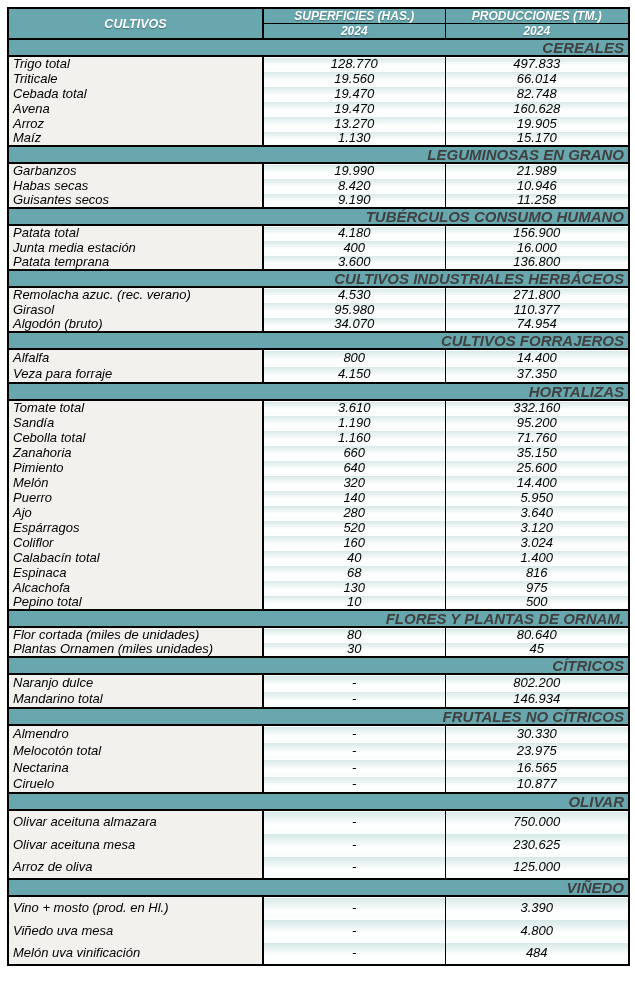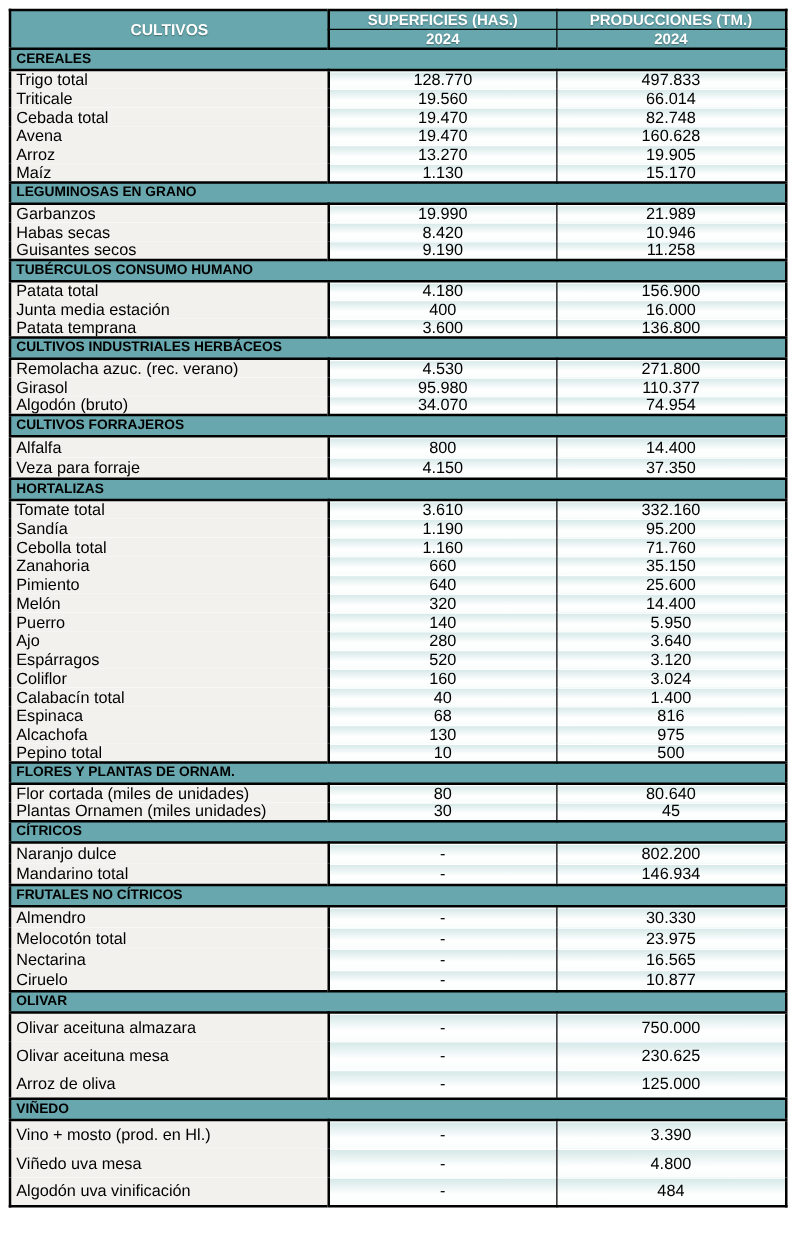--- a/index.html
+++ b/index.html
@@ -7,21 +7,21 @@
     --grad-top:#D2E7E6;
     --name-bg:#F2F1EE;
     --line:#000000;
   }
   *{box-sizing:border-box;}
   html,body{margin:0;padding:0;}
   body{
     width:635px;height:1008px;overflow:hidden;background:#FFFFFF;
     font-family:"Liberation Sans","DejaVu Sans",sans-serif;color:#000;
   }
-  .page{padding:7px 22px 0 7px;}
+  .page{padding:7px 22px 0 7px;font-style:italic;}
 
   table.crops{
     width:621px;border-collapse:collapse;table-layout:fixed;
     border:2px solid var(--line);
   }
   col.c-name{width:255px;}
   col.c-sup{width:182px;}
   col.c-prod{width:184px;}
 
   thead th{
@@ -30,22 +30,22 @@
     border:1px solid var(--line);
     padding:0 2px;height:15px;text-align:center;
     text-shadow:0 1px 1px rgba(0,0,0,.35);
   }
   thead th.h-cultivos{font-size:12.5px;border-right:2px solid var(--line);}
   thead tr:first-child th{border-bottom:1px solid var(--line);}
   thead tr:last-child th{border-bottom:2px solid var(--line);}
 
   tbody tr.section td{
     background:var(--teal);
-    color:#000000;font-weight:bold;font-size:11px;line-height:13px;
-    text-align:left;padding:1px 4px;height:12px;
+    color:#404040;font-weight:bold;font-size:15px;line-height:13px;
+    text-align:right;padding:1px 4px;height:12px;
     border-top:2px solid var(--line);
     border-bottom:2px solid var(--line);
     border-left:1px solid var(--line);
     border-right:1px solid var(--line);
   }
   tbody td{
     font-size:13px;line-height:14px;vertical-align:middle;
     border-left:1px solid var(--line);
     border-right:1px solid var(--line);
     border-top:none;border-bottom:none;
@@ -342,21 +342,21 @@
           <td class="name">Vino + mosto (prod. en Hl.)</td>
           <td class="val">-</td>
           <td class="val">3.390</td>
         </tr>
         <tr class="rh-lg">
           <td class="name">Viñedo uva mesa</td>
           <td class="val">-</td>
           <td class="val">4.800</td>
         </tr>
         <tr class="rh-lg">
-          <td class="name">Algodón uva vinificación</td>
+          <td class="name">Melón uva vinificación</td>
           <td class="val">-</td>
           <td class="val">484</td>
         </tr>
       </tbody>
   </table>
 
   <div class="footer">
   </div>
 
 </div>

